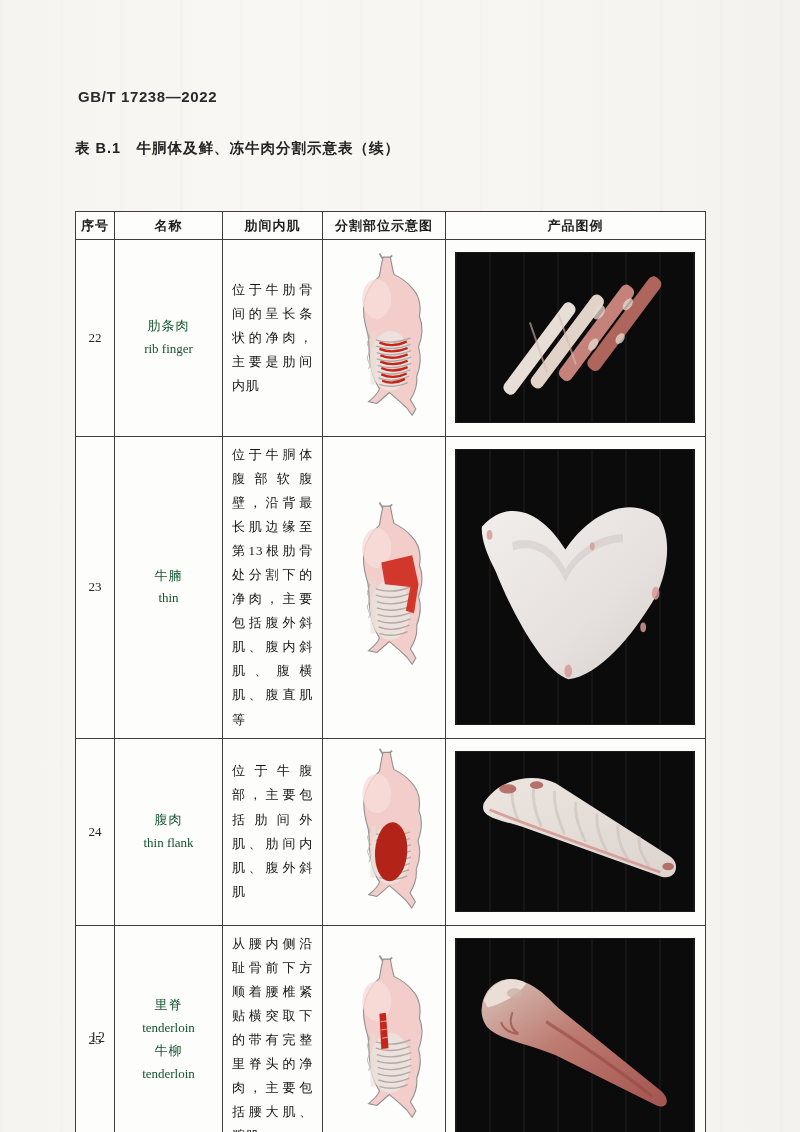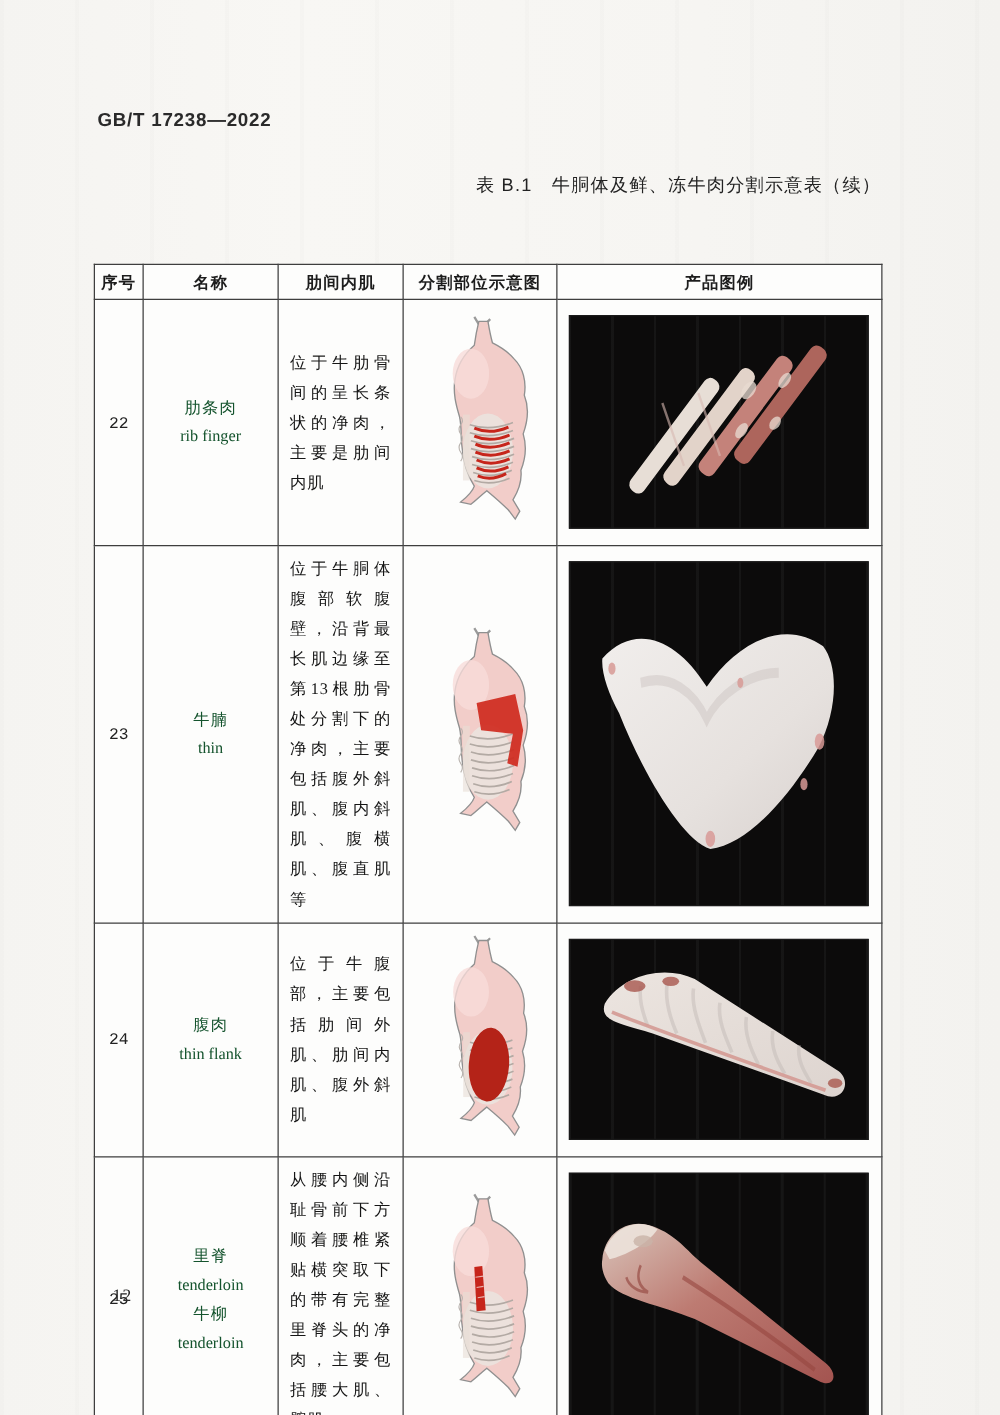--- a/index.html
+++ b/index.html
@@ -12,44 +12,44 @@
     color:#1f1f1f;
     overflow:hidden;
   }
   .doc-code{
     position:absolute;left:78px;top:88px;
     font-family:"Liberation Sans","DejaVu Sans",sans-serif;
     font-weight:bold;font-size:15px;letter-spacing:0.6px;color:#2a2a2a;text-align:center;
   }
   .table-title{
     position:absolute;left:75px;top:139px;width:630px;
-    text-align:right;
+    text-align:left;
     font-family:"Liberation Sans","DejaVu Sans",sans-serif;
-    font-weight:normal;font-size:14.5px;letter-spacing:1px;color:#222;
+    font-weight:bold;font-size:14.5px;letter-spacing:1px;color:#222;
   }
   table.cut-table{
     position:absolute;left:75px;top:172px;
     width:630px;border-collapse:collapse;table-layout:fixed;
     background:#fdfdfc;
     margin-top:39px;
   }
   table.cut-table,
   table.cut-table th, table.cut-table td{
     border:1px solid #3e3e3e;
   }
   table.cut-table{border:1.6px solid #2e2e2e;}
   th{
     font-family:"Liberation Sans","DejaVu Sans",sans-serif;
     font-weight:bold;font-size:13px;color:#1d1d1d;
     letter-spacing:1px;padding:0;
   }
   td{padding:0;}
   .no-cell{
     text-align:center;font-size:13px;color:#222;
-    font-family:Liberation Mono, monospace;
+    font-family:Liberation Serif, serif;
   }
   .name-cell{text-align:center;font-size:13px;line-height:1.75;color:#14532d;}
   .name-cell .zh{letter-spacing:1px;display:block;}
   .name-cell .en{display:block;font-size:13px;}
   .desc-cell{
     font-size:13px;line-height:1.85;color:#151515;
     padding:6px 9px;letter-spacing:0.8px;
     text-align:justify;text-justify:inter-character;text-align-last:left;
   }
   .diagram-cell{vertical-align:middle;}

